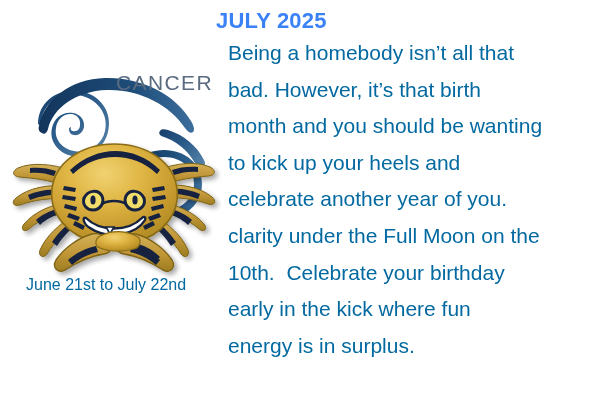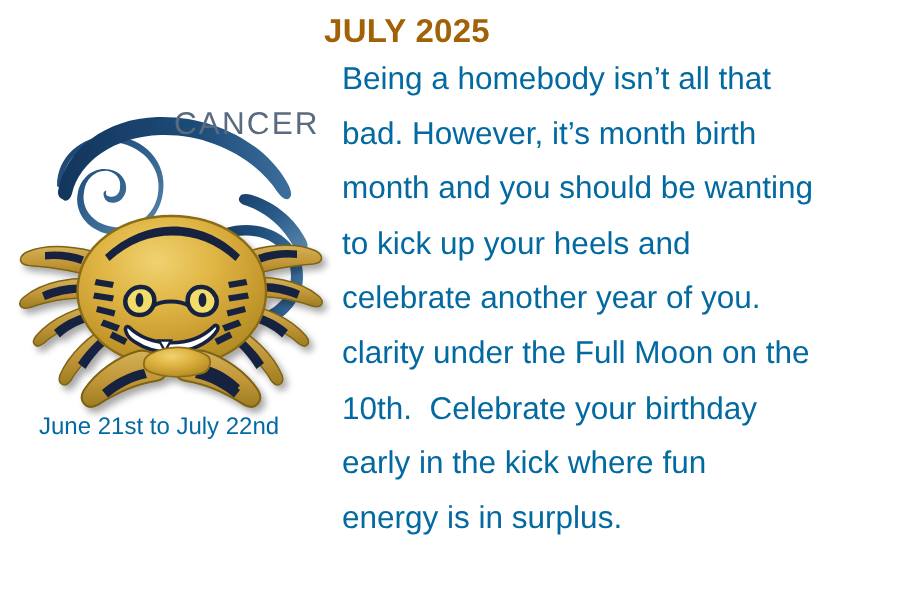--- a/index.html
+++ b/index.html
@@ -73,21 +73,21 @@
     width: 388px;
     height: 400px;
   }
 
   #horoscope-title {
     position: absolute;
     left: 4px;
     top: 8px;
     font-size: 22px;
     font-weight: bold;
-    color: #a16207;
+    color: #3b82f6;
     letter-spacing: 0.2px;
     line-height: 1.15;
     white-space: nowrap;
   }
 
   #horoscope-body {
     position: absolute;
     left: 16px;
     top: 35px;
     width: 372px;
@@ -319,21 +319,21 @@
 
     <div id="zodiac-date-range">June 21st to July 22nd</div>
   </div>
 
   <div id="horoscope-panel">
 
     <div id="horoscope-title">JULY 2025</div>
 
     <div id="horoscope-body">
       <span class="hline">Being a homebody isn’t all that</span>
-      <span class="hline">bad. However, it’s month birth</span>
+      <span class="hline">bad. However, it’s that birth</span>
       <span class="hline">month and you should be wanting</span>
       <span class="hline">to kick up your heels and</span>
       <span class="hline">celebrate another year of you.</span>
       <span class="hline">clarity under the Full Moon on the</span>
       <span class="hline">10th.  Celebrate your birthday</span>
       <span class="hline">early in the kick where fun</span>
       <span class="hline">energy is in surplus.</span>
     </div>
   </div>
 

